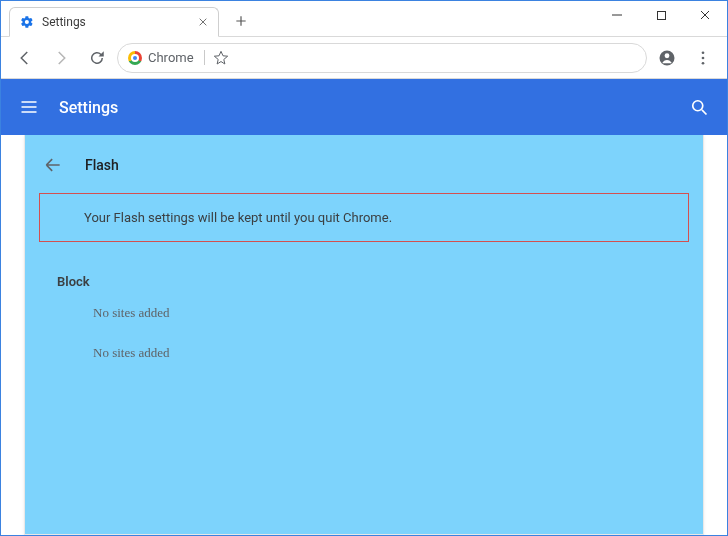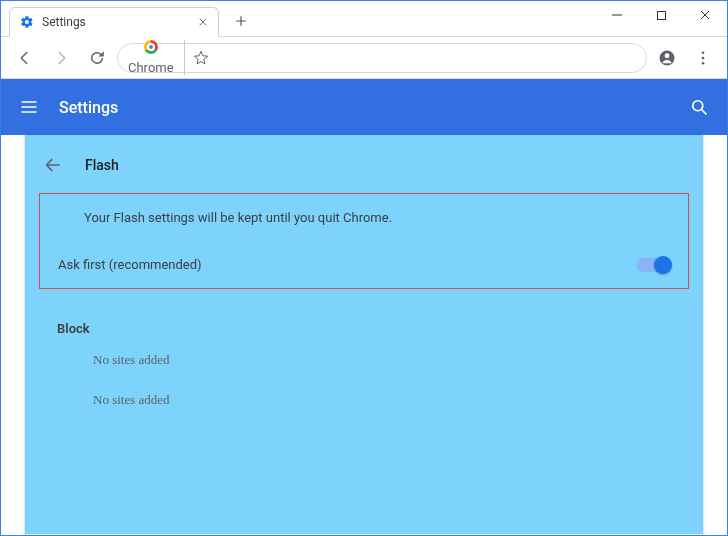--- a/index.html
+++ b/index.html
@@ -96,21 +96,20 @@
     padding: 0 10px;
     gap: 8px;
     background: #f1f3f4;
     background: #fff;
   }
   .omnibox .chrome-chip {
     display: flex; align-items: center; gap: 6px;
     color: #5f6368; font-size: 13px;
     padding-right: 10px;
     border-right: 1px solid #c9c9c9;
-    flex-direction: column;
   }
   .omnibox .url {
     font-size: 13px;
     color: #9aa0a6;
     flex: 1;
     white-space: nowrap;
   }
   .omnibox .url .dim { color: #9aa0a6; }
   .omnibox .url .dark { color: #202124; }
   .omnibox .star { color: #5f6368; }
@@ -327,26 +326,20 @@
             <path d="M20 12H4m0 0 7-7M4 12l7 7" fill="none" stroke="#5f6368" stroke-width="2"></path>
           </svg>
       </span>
       <span class="section-title">Flash</span>
     </div>
 
     <div class="highlight-box">
       <div class="row">
         <span class="label">Your Flash settings will be kept until you quit Chrome.</span>
       </div>
-      <div class="row">
-        <span class="label">Ask first (recommended)</span>
-        <div class="toggle">
-          <div class="thumb"></div>
-        </div>
-      </div>
     </div>
 
     <div class="section-label">Block</div>
     <div class="empty-msg">No sites added</div>
 
     <div class="empty-msg">No sites added</div>
   </div>
 </div>
 
 </body></html>

